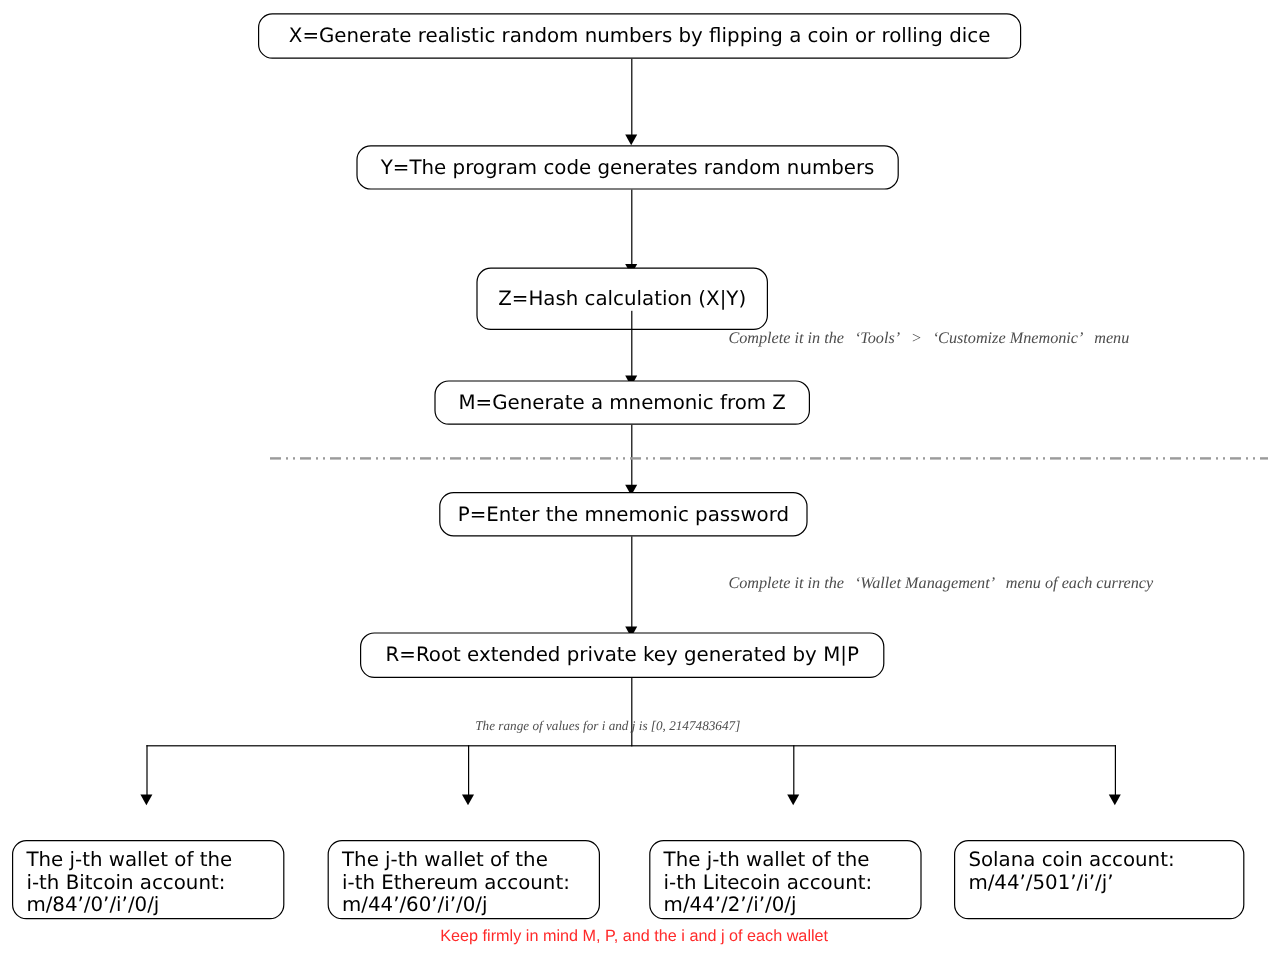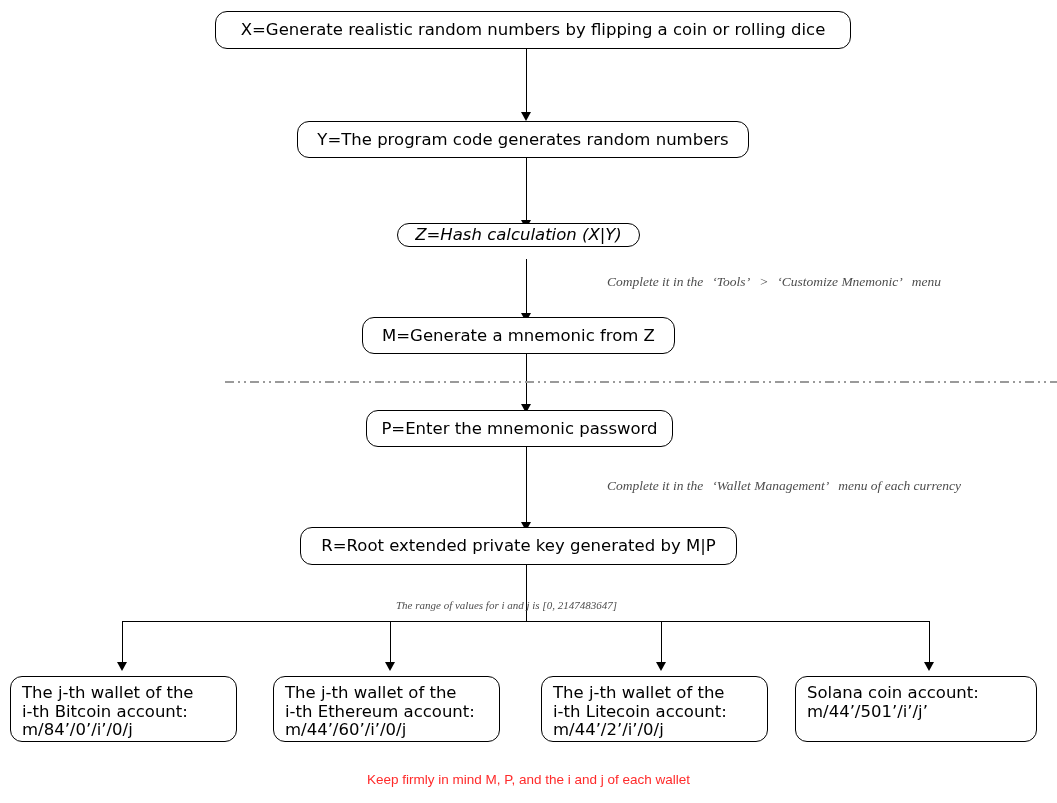--- a/index.html
+++ b/index.html
@@ -32,20 +32,21 @@
     white-space: nowrap;
     padding: 0 6px;
   }
   .node.multiline {
     justify-content: flex-start;
     align-items: flex-start;
     white-space: normal;
     padding: 7px 10px 6px 11px;
     font-size: 16.5px;
     line-height: 1.13;
+    margin-top: 24px;
   }
   .node.multiline .ln { display: block; }
 
   
   .vline {
     position: absolute;
     width: 1.1px;
     background: #000000;
   }
   .hline {
@@ -109,21 +110,21 @@
   <div class="vline" style="left:526px; top:49px; height:66px;"></div>
   <div class="arrowhead" style="left:521px; top:112px;"></div>
 
   <div class="node" style="left:297px; top:121px; width:452px; height:37px;">
     <span>Y=The program code generates random numbers</span>
   </div>
 
   <div class="vline" style="left:526px; top:158px; height:65px;"></div>
   <div class="arrowhead" style="left:521px; top:220px;"></div>
 
-  <div class="node" style="left:397px; top:223px; width:243px; height:24px;font-style:italic;">
+  <div class="node" style="left:397px; top:223px; width:243px; height:52px;">
     <span>Z=Hash calculation (X|Y)</span>
   </div>
 
   <div class="vline" style="left:526px; top:259px; height:60px;"></div>
   <div class="arrowhead" style="left:521px; top:313px;"></div>
 
   <div class="annot sm" style="left:607px; top:274px;">
     <span>Complete it in the</span><span class="gap"></span><span>‘Tools’</span><span class="gap"></span><span>&gt;</span><span class="gap"></span><span>‘Customize Mnemonic’</span><span class="gap"></span><span>menu</span>
   </div>
 

